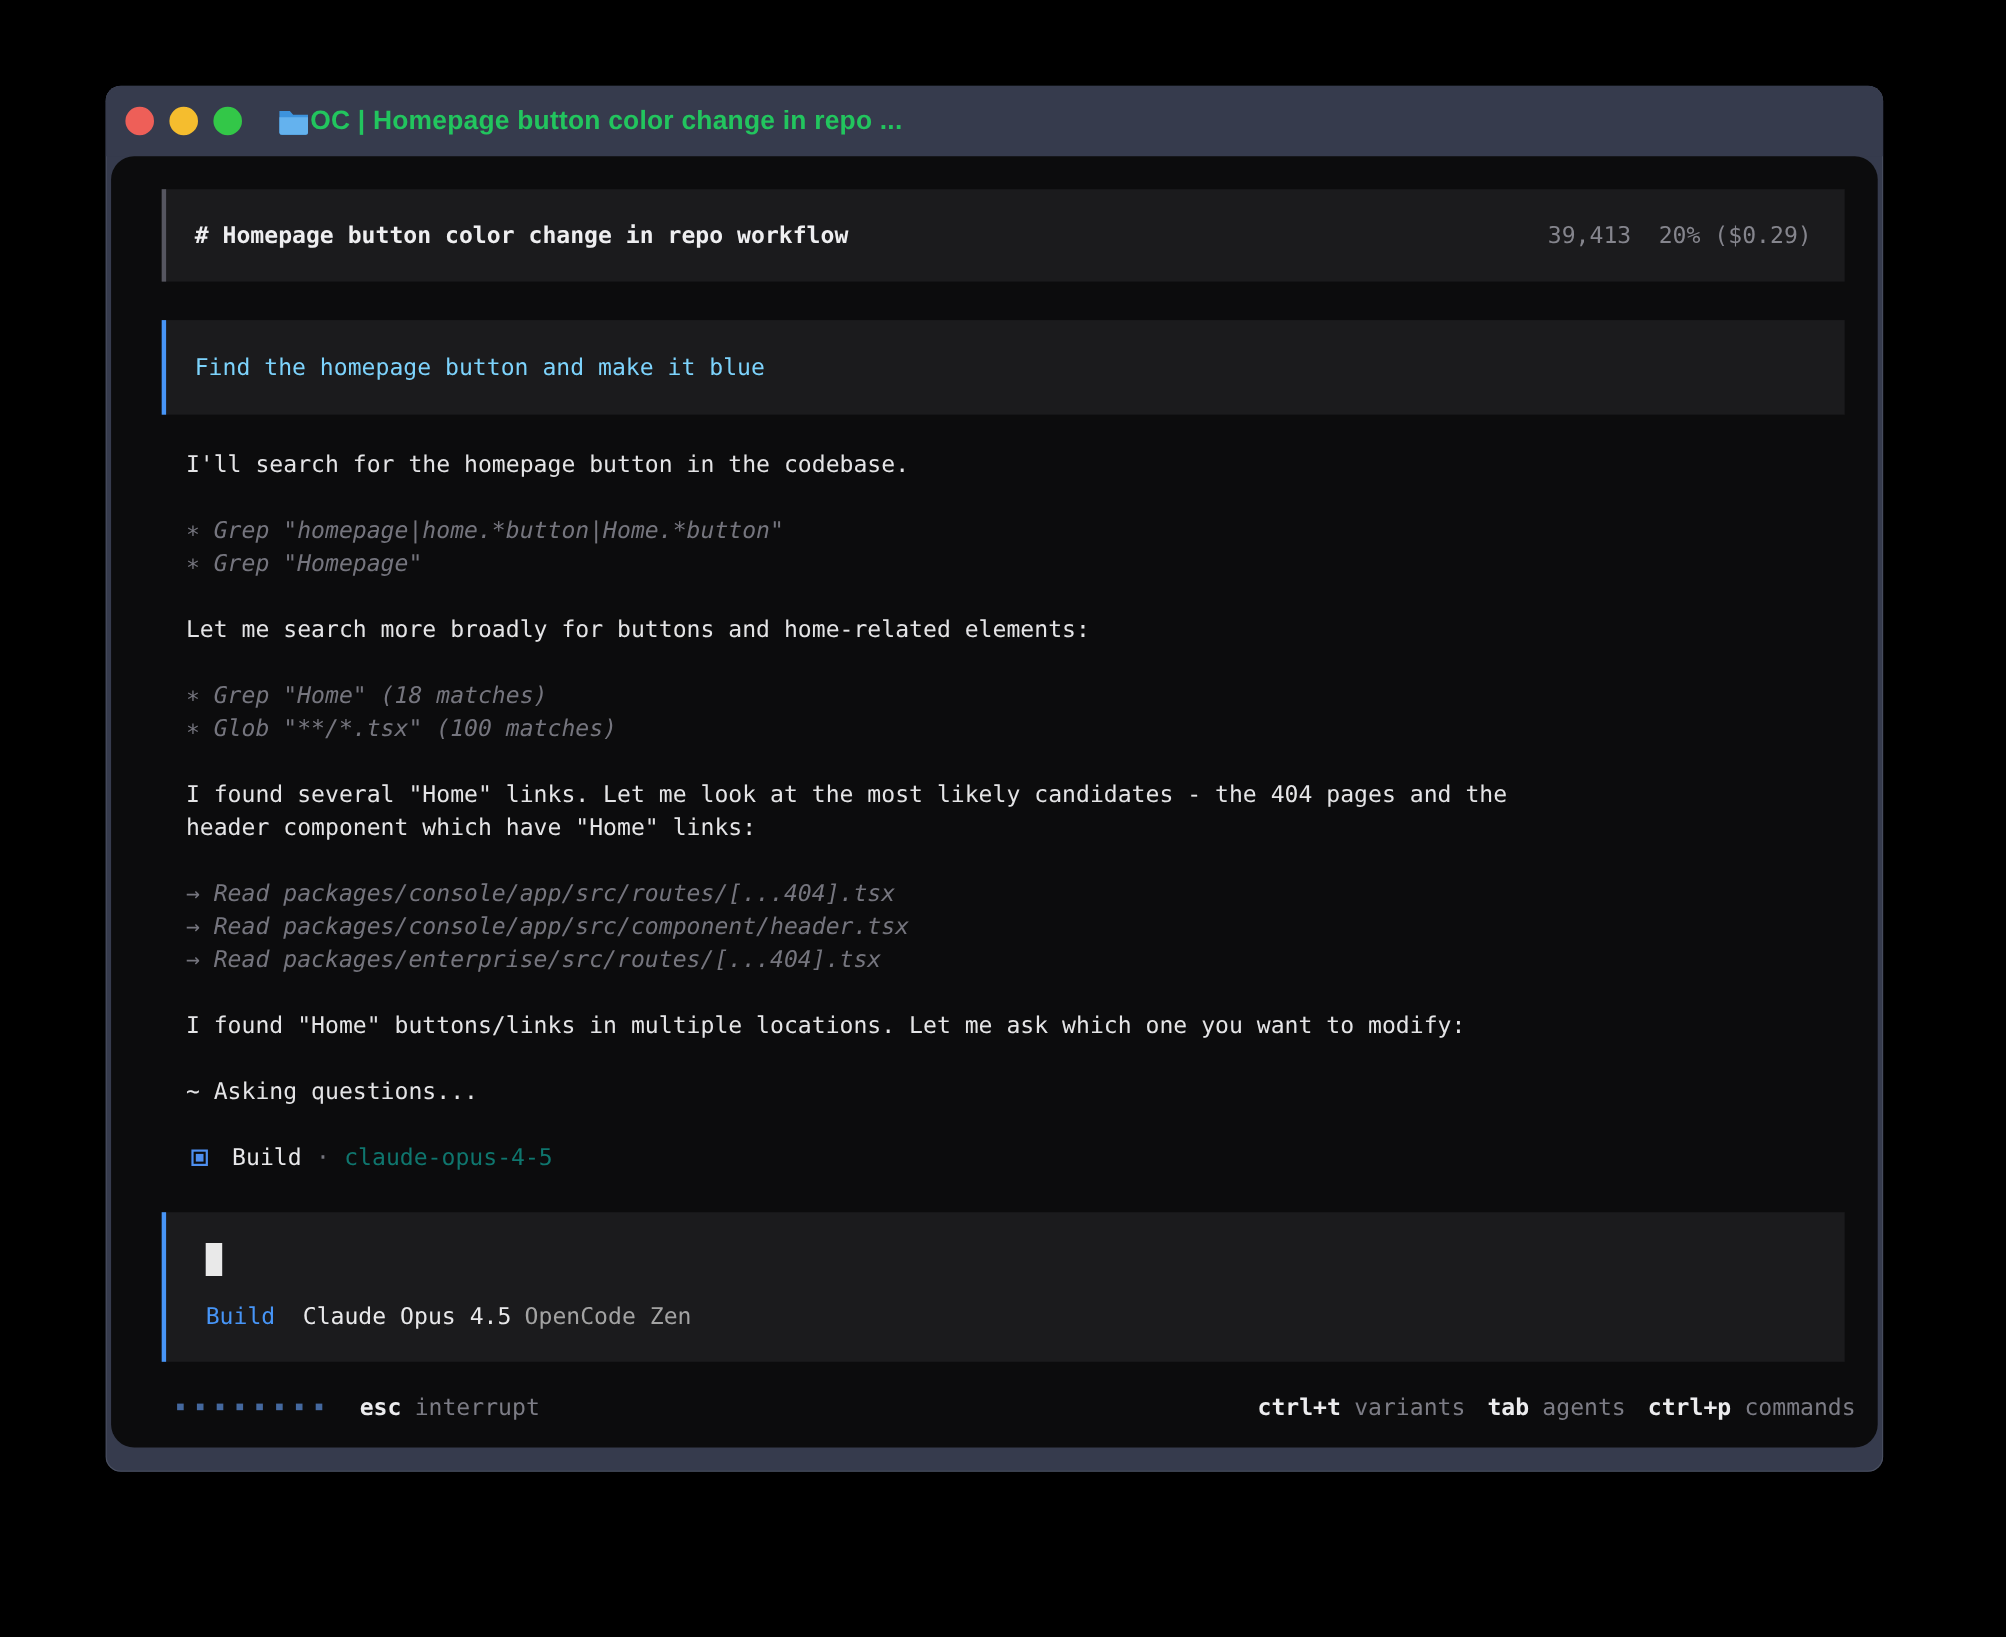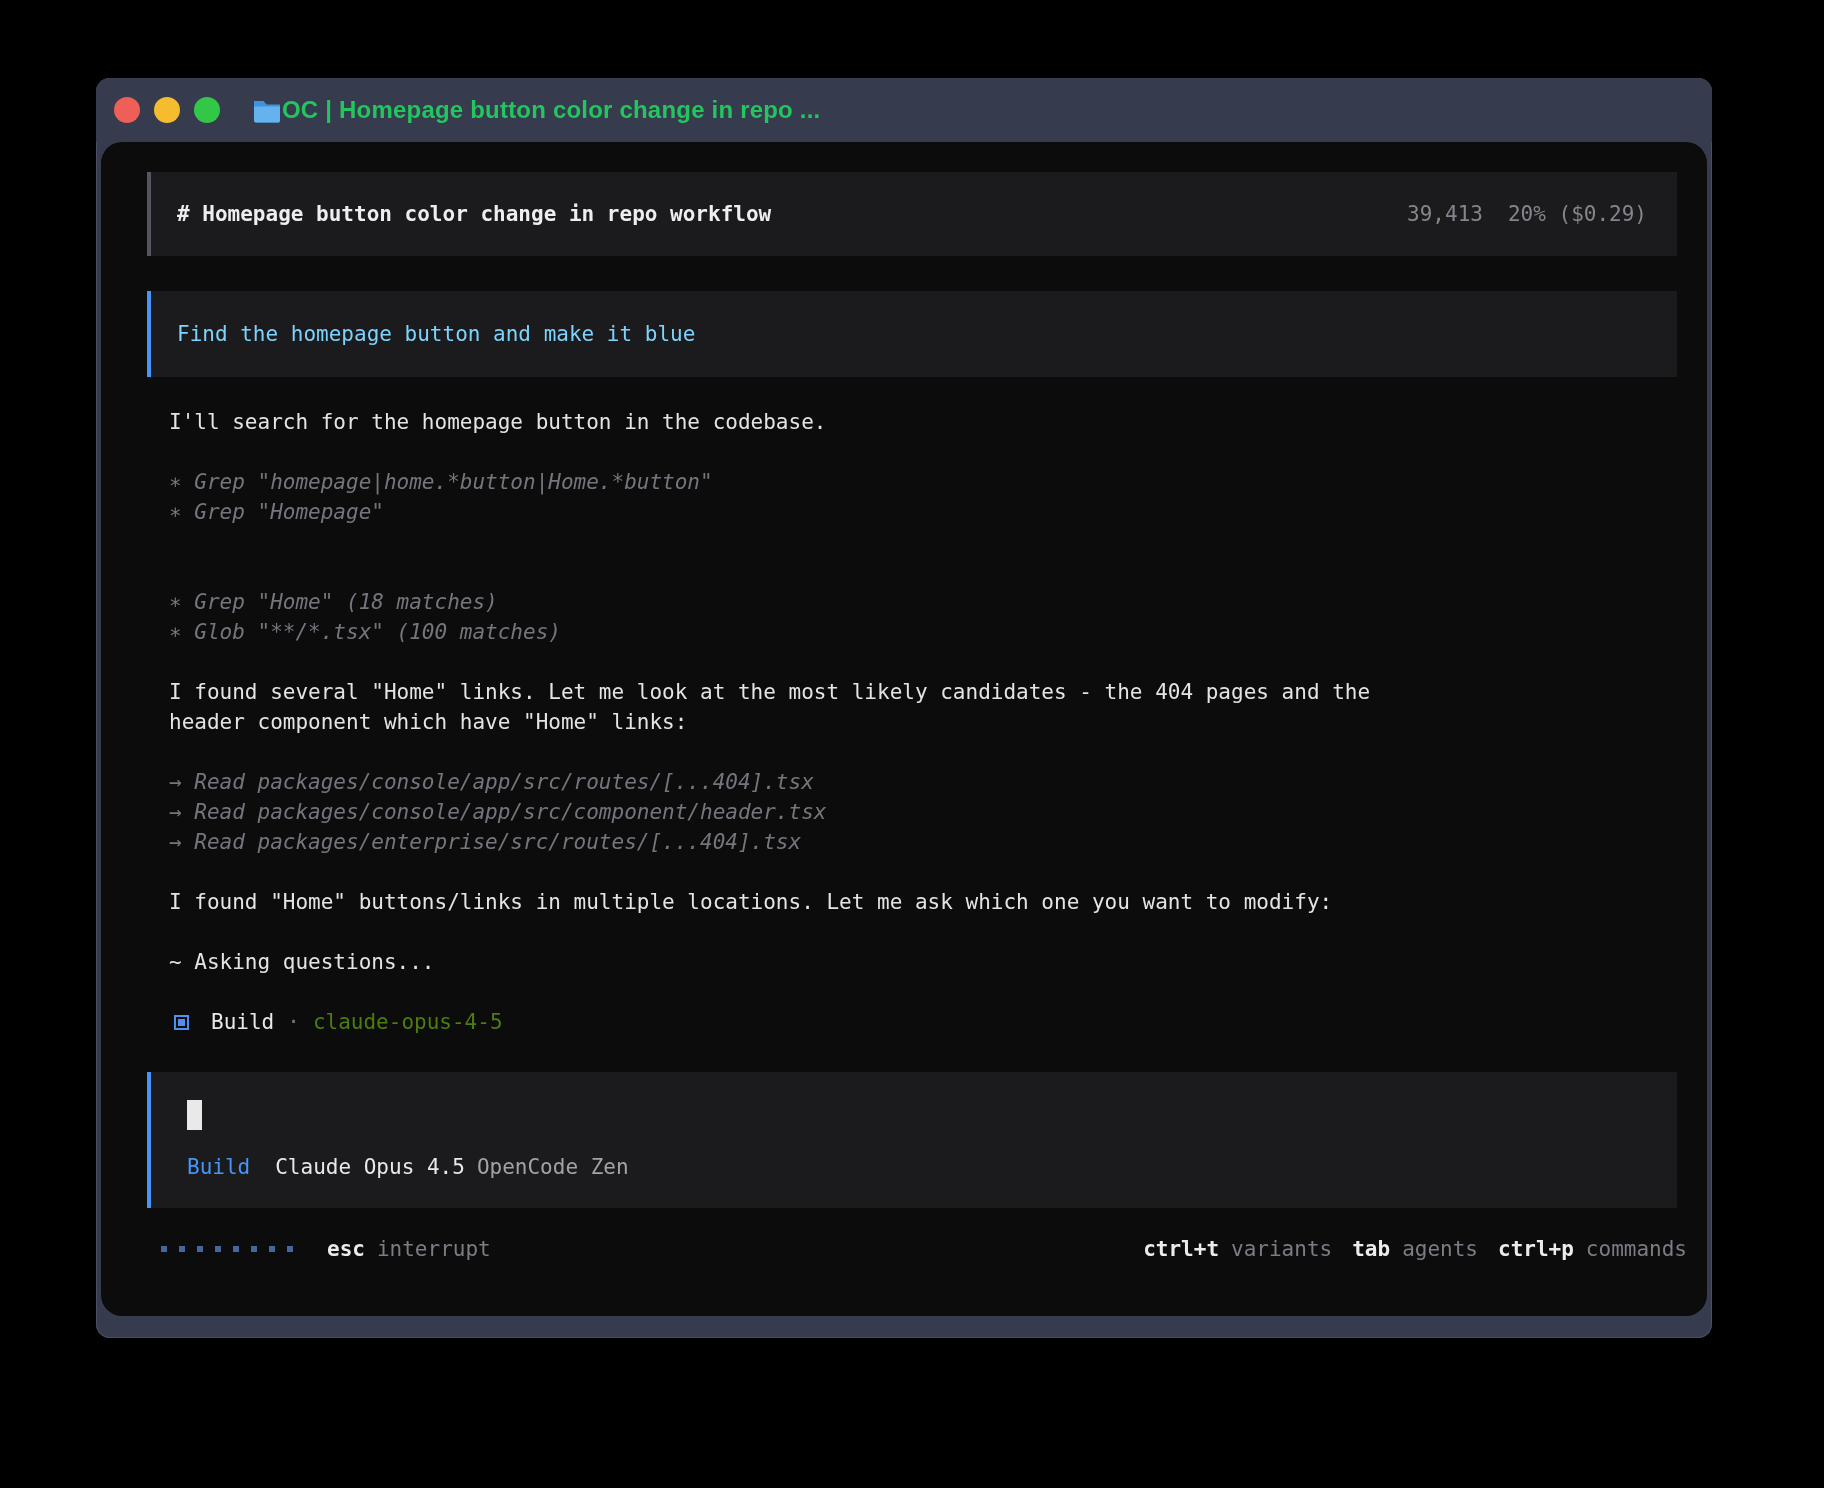--- a/index.html
+++ b/index.html
@@ -56,21 +56,21 @@
   .transcript .tool { color: #75757e; font-style: italic; }
 
   .status-line { height: 30px; display: flex; align-items: center; }
   .status-icon {
     width: 15px; height: 15px; border: 2px solid #4e8ff0; margin: 0 22px 0 5px;
     display: inline-flex; align-items: center; justify-content: center;
   }
   .status-icon .inner { width: 7px; height: 7px; background: #4e8ff0; }
   .status-agent { color: #e8e8ea; }
   .status-sep { color: #75757e; margin: 0 13px; }
-  .status-model { color: #4d7c0f; }
+  .status-model { color: #0f766e; }
 
   .input-box {
     margin: 35px 30px 0 46px; border-left: 4px solid #4795f7;
     padding: 28px 30px 26px 36px;
   }
   .cursor-row { height: 30px; }
   .cursor { display: inline-block; width: 15px; height: 30px; background: #e9e9e9; vertical-align: top; }
   .input-meta { margin-top: 22px; height: 30px; white-space: pre; }
   .meta-agent { color: #4795f7; }
   .meta-model { color: #e8e8ea; margin-left: 25px; }
@@ -118,20 +118,21 @@
       <span>Find the homepage button and make it blue</span>
     </div>
 
     <div class="transcript">
       <div id="transcript-lines">
           <div class="line text">I'll search for the homepage button in the codebase.</div>
           <div class="line blank">&nbsp;</div>
           <div class="line tool">∗ Grep "homepage|home.*button|Home.*button"</div>
           <div class="line tool">∗ Grep "Homepage"</div>
           <div class="line blank">&nbsp;</div>
+          <div class="line text">Let me search more broadly for buttons and home-related elements:</div>
           <div class="line blank">&nbsp;</div>
           <div class="line tool">∗ Grep "Home" (18 matches)</div>
           <div class="line tool">∗ Glob "**/*.tsx" (100 matches)</div>
           <div class="line blank">&nbsp;</div>
           <div class="line text">I found several "Home" links. Let me look at the most likely candidates - the 404 pages and the</div>
           <div class="line text">header component which have "Home" links:</div>
           <div class="line blank">&nbsp;</div>
           <div class="line tool">→ Read packages/console/app/src/routes/[...404].tsx</div>
           <div class="line tool">→ Read packages/console/app/src/component/header.tsx</div>
           <div class="line tool">→ Read packages/enterprise/src/routes/[...404].tsx</div>

